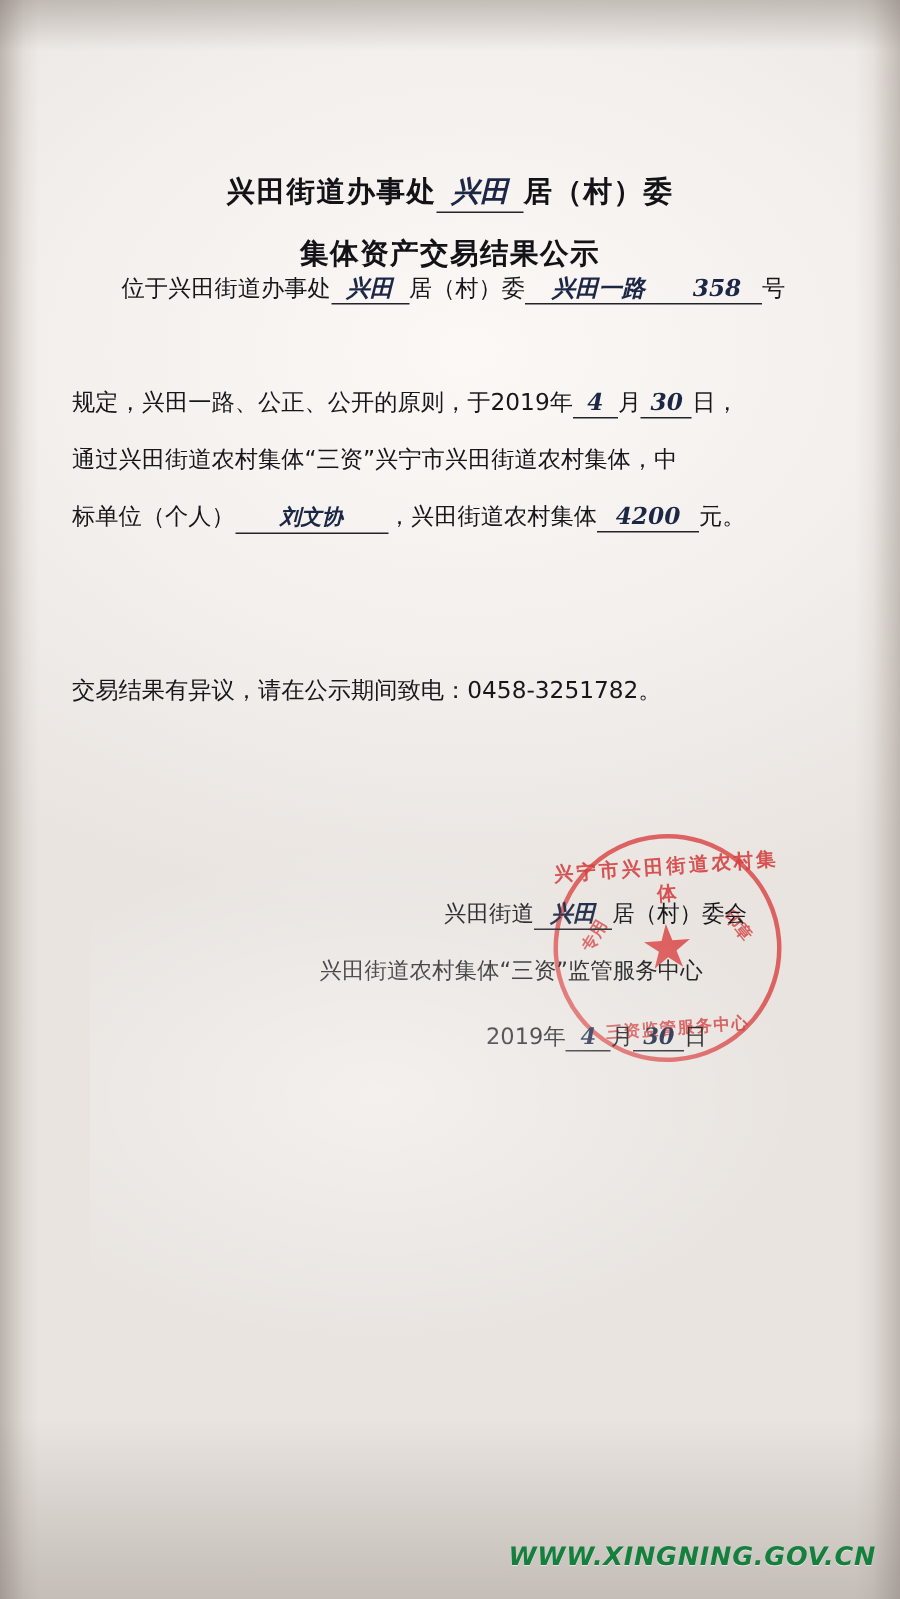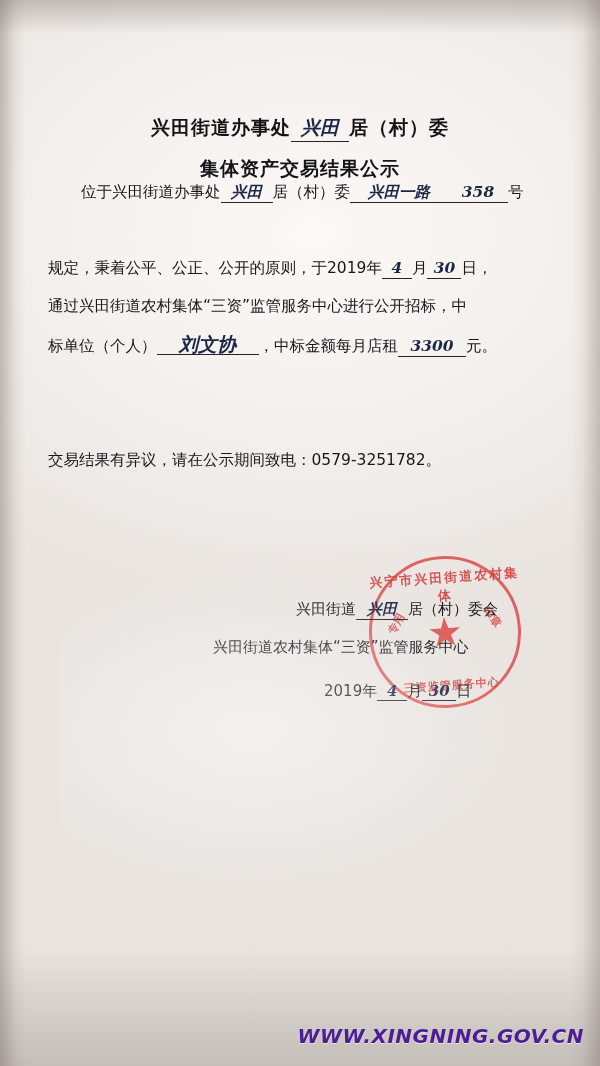--- a/index.html
+++ b/index.html
@@ -167,22 +167,22 @@
     white-space: nowrap;
   }
 
   .watermark {
     position: absolute;
     right: 16px;
     bottom: 18px;
     font-family: "DejaVu Sans", sans-serif;
     font-weight: bold;
     font-style: italic;
-    font-size: 20px;
-    color: #4c1d95;
+    font-size: 17px;
+    color: #15803d;
     letter-spacing: 0.5px;
     text-shadow: 0 1px 0 rgba(255,255,255,0.55);
   }
 </style>
 </head>
 <body>
 
 <div class="page">
   <div class="paper"></div>
 
@@ -192,32 +192,32 @@
       <span>兴田街道办事处</span><span class="hand ul" style="min-width:52px">兴田</span><span>居（村）委</span>
     </div>
     <div class="title title2">集体资产交易结果公示</div>
 
     <div class="body-line indent" style="top:182px">
       <span>位于兴田街道办事处</span><span class="hand ul" style="min-width:46px">兴田</span><span>居（村）委</span><span class="hand ul" style="min-width:92px">兴田一路</span><span class="hand ul" style="min-width:54px">358</span><span>号</span>
     </div>
 
 
     <div class="body-line" style="top:258px">
-      <span>规定，秉着公平、公正、公开的原则，于</span><span>2019</span><span>年</span><span class="hand ul" style="min-width:24px">4</span><span>月</span><span class="hand ul" style="min-width:28px">30</span><span>日，</span>
-    </div>
-
-    <div class="body-line" style="top:296px">通过兴田街道农村集体“三资”监管服务中心进行公开招标，中</div>
+      <span>规定，兴田一路、公正、公开的原则，于</span><span>2019</span><span>年</span><span class="hand ul" style="min-width:24px">4</span><span>月</span><span class="hand ul" style="min-width:28px">30</span><span>日，</span>
+    </div>
+
+    <div class="body-line" style="top:296px">通过兴田街道农村集体“三资”兴宁市兴田街道农村集体，中</div>
 
     <div class="body-line" style="top:334px">
-      <span>标单位（个人）</span><span class="hand ul" style="min-width:96px; font-size:19px">刘文协</span><span>，中标金额每月店租</span><span class="hand ul" style="min-width:62px">3300</span><span>元。</span>
-    </div>
-
-
-
-    <div class="body-line" style="top:450px">交易结果有异议，请在公示期间致电：0579-3251782。</div>
+      <span>标单位（个人）</span><span class="hand ul" style="min-width:96px; font-size:14px">刘文协</span><span>，兴田街道农村集体</span><span class="hand ul" style="min-width:62px">4200</span><span>元。</span>
+    </div>
+
+
+
+    <div class="body-line" style="top:450px">交易结果有异议，请在公示期间致电：0458-3251782。</div>
 
     <div class="seal">
       <div class="seal-text-top">兴宁市兴田街道农村集体</div>
       <div class="seal-star">★</div>
       <div class="seal-text-bottom">三资监管服务中心</div>
       <div class="seal-inner-left">专用</div>
       <div class="seal-inner-right">印章</div>
     </div>
 
     <div class="sign-line" style="left:296px; top:600px">

